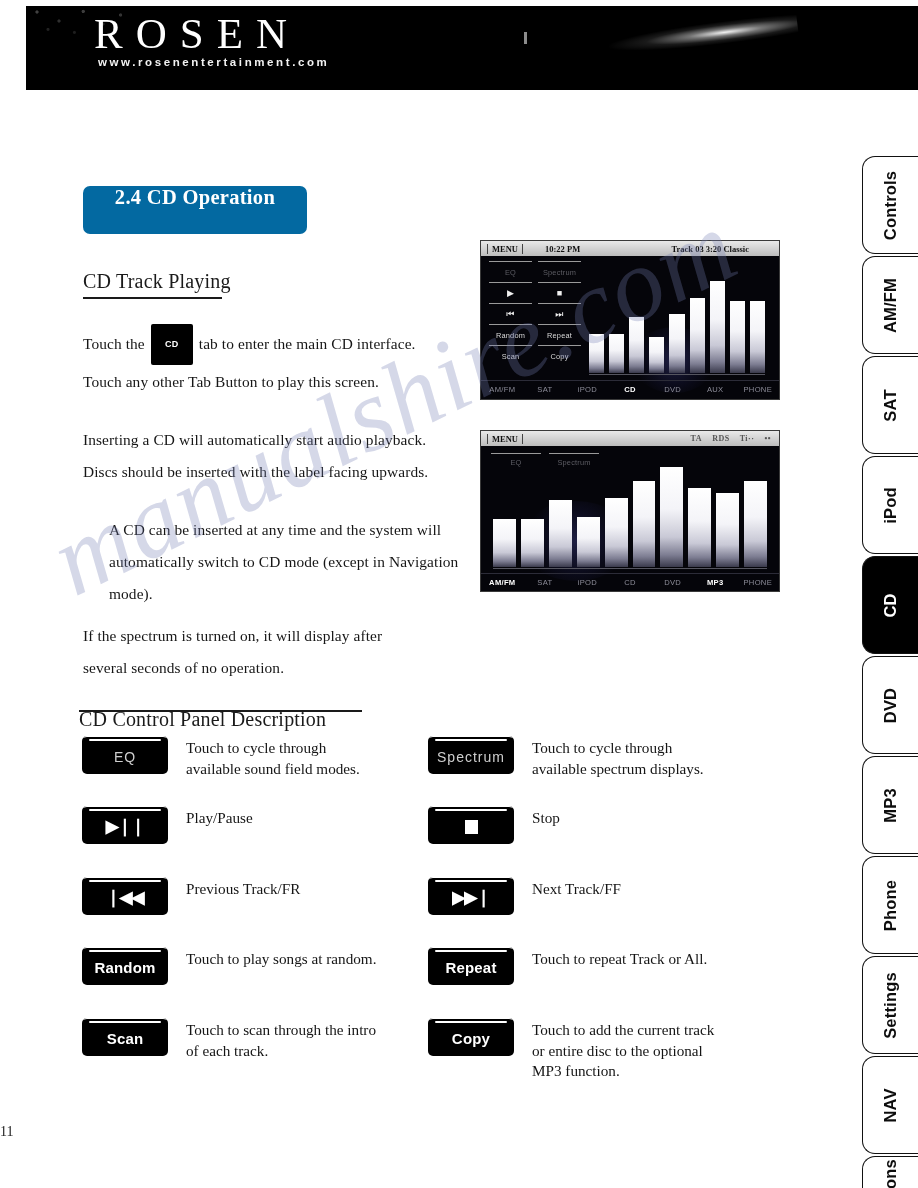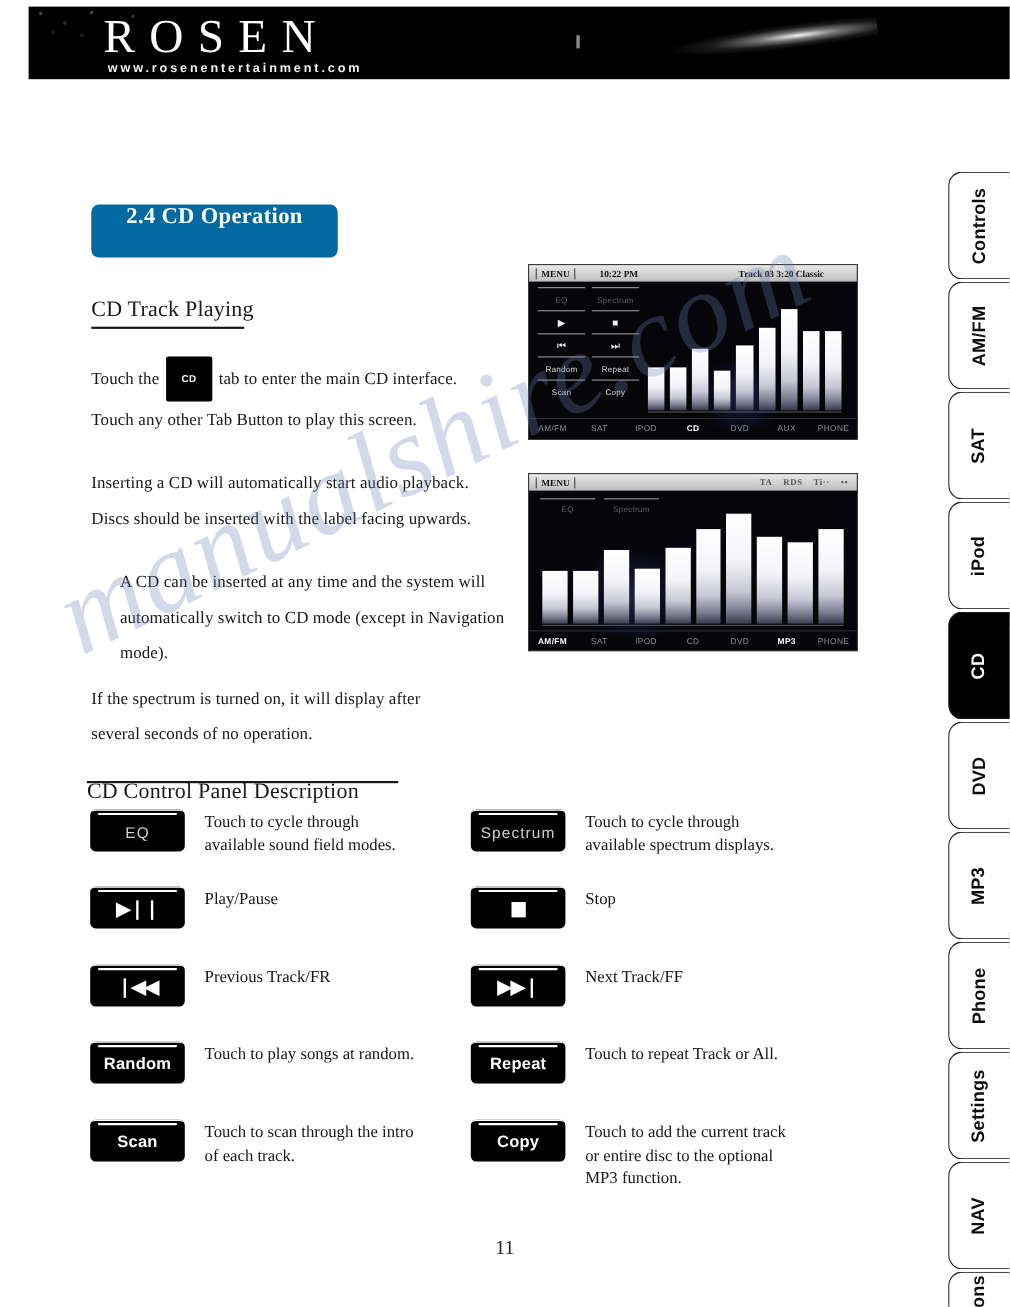--- a/index.html
+++ b/index.html
@@ -15,21 +15,21 @@
     color: #111;
     overflow: hidden;
   }
 
   
   .header-banner {
     position: absolute;
     left: 26px;
     top: 6px;
     width: 892px;
-    height: 66px;
+    height: 84px;
     background: #000;
     overflow: hidden;
   }
   .header-noise {
     position: absolute;
     left: 0; top: 0;
     width: 110px; height: 30px;
     background:
       radial-gradient(circle at 10% 20%, rgba(255,255,255,0.30) 0 1.2px, transparent 2px),
       radial-gradient(circle at 30% 50%, rgba(255,255,255,0.22) 0 1.2px, transparent 2px),
@@ -357,23 +357,22 @@
     letter-spacing: 2px;
     transform: rotate(-26deg);
     user-select: none;
   }
 
   
   .page-number {
     position: absolute;
     left: 0; right: 0;
     top: 1124px;
-    text-align: center;
-    font-family: "Liberation Serif", serif;
-    font-size: 18px;
+    font-family: "Liberation Serif", serif;
+    font-size: 14px;
     color: #222;
   }
 </style>
 </head>
 <body>
 
 <div class="watermark">
   <div class="wm-line1">manualshire.com</div>
 </div>
 

